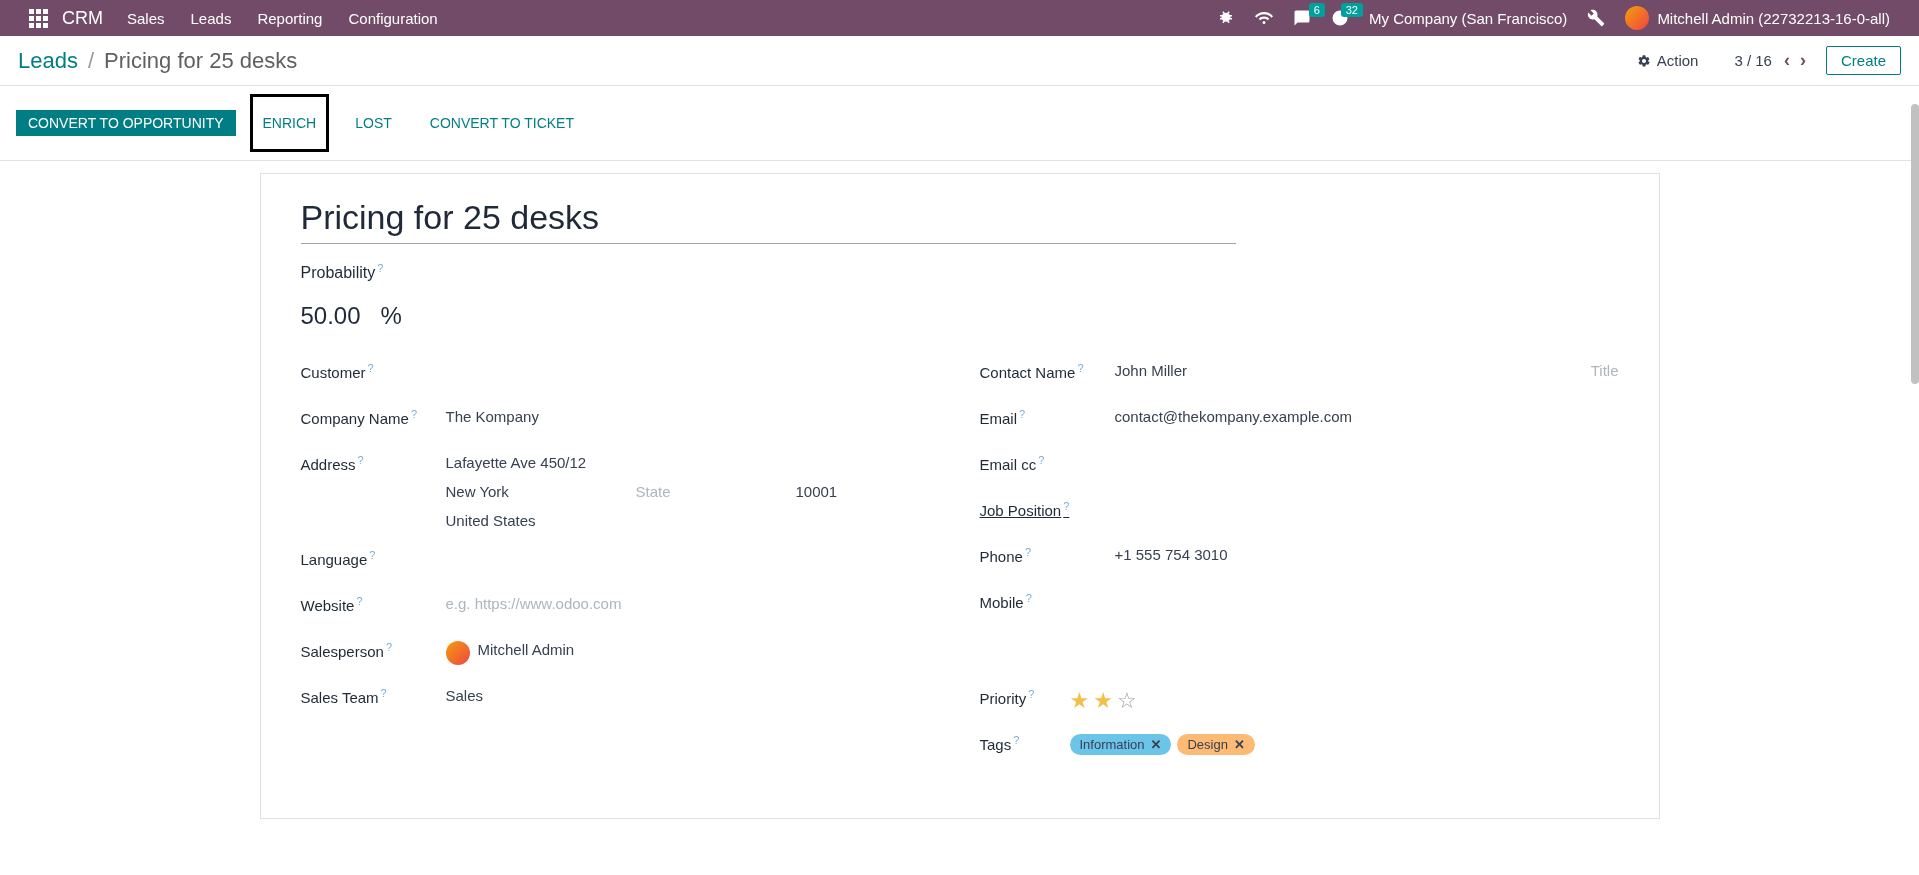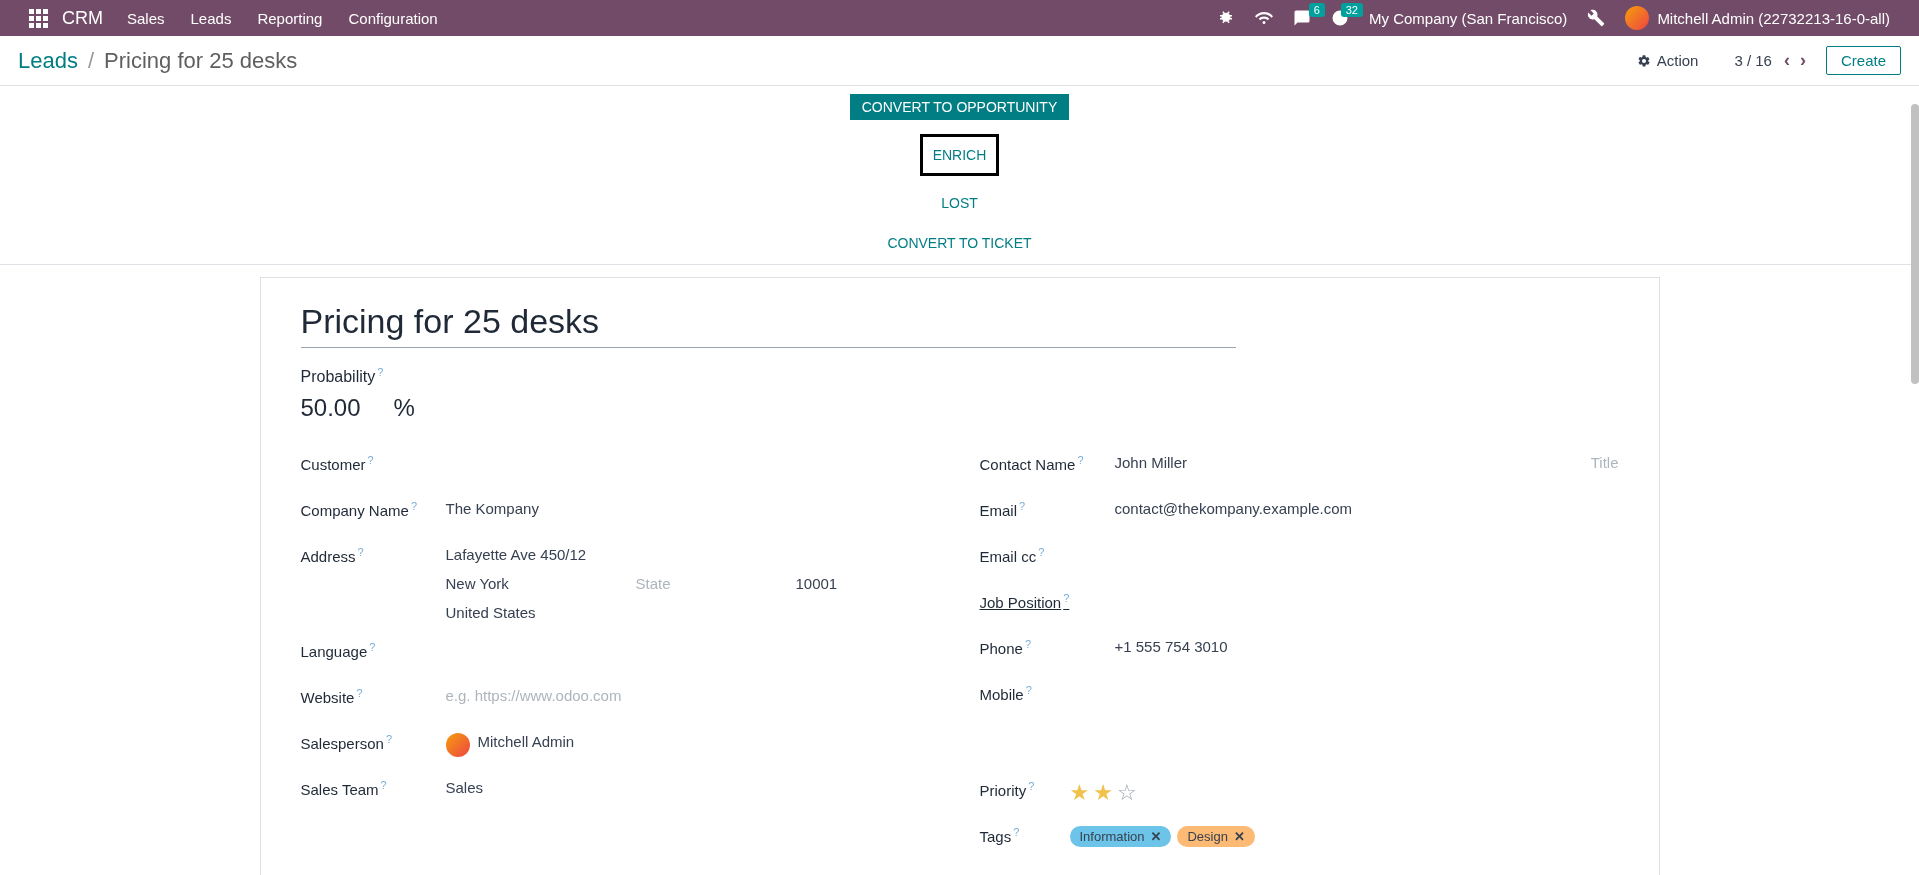--- a/index.html
+++ b/index.html
@@ -27,33 +27,33 @@
   .breadcrumb .sep { color: #999; }
   .breadcrumb .crumb-current { color: #5f5f5f; }
   .controlbar .spacer { flex: 1; }
   .controlbar .action { display: flex; align-items: center; gap: 6px; cursor: pointer; color: #374151; font-size: 15px; margin-right: 36px; }
   .controlbar .pager { font-size: 15px; color: #374151; margin-right: 12px; }
   .controlbar .pager-arrows { display: flex; gap: 10px; margin-right: 20px; }
   .controlbar .pager-arrow { color: #714B67; cursor: pointer; font-size: 18px; font-weight: bold; }
   .controlbar .create-btn { border: 1px solid #017e84; color: #017e84; background: #fff; padding: 5px 14px; font-size: 15px; cursor: pointer; border-radius: 2px; }
   
   
-  .statusbar { padding: 8px 16px; border-bottom: 1px solid #dee2e6; display: flex; gap: 14px; align-items: center; flex-direction: column; }
+  .statusbar { padding: 8px 16px; border-bottom: 1px solid #dee2e6; display: flex; gap: 14px; align-items: center; }
   .status-btn { padding: 5px 12px; font-size: 14px; cursor: pointer; border: none; background: transparent; color: #017e84; text-transform: uppercase; font-weight: 500; }
   .status-btn.primary { background: #017e84; color: #fff; }
-  .status-btn.boxed { border: 3px solid #000; color: #017e84; padding: 10px 10px; }
+  .status-btn.boxed { border: 3px solid #000; color: #017e84; padding: 18px 10px; }
   
   
   .form-sheet { max-width: 1400px; margin: 12px auto 0; border: 1px solid #dee2e6; background: #fff; padding: 24px 40px 40px; }
   .title-row { border-bottom: 1px solid #9ca3af; padding-bottom: 6px; margin-bottom: 18px; max-width: 935px; }
   .lead-title { font-size: 34px; font-weight: 500; color: #1f2937; }
   
   .prob-label { font-size: 16px; color: #1f2937; font-weight: 500; }
   .help-q { color: #7aaed6; font-size: 11px; vertical-align: super; margin-left: 2px; cursor: pointer; }
-  .prob-row { display: flex; align-items: flex-end; gap: 33px; font-size: 24px; margin-top: 8px; color: #1f2937; }
+  .prob-row { display: flex; align-items: flex-end; gap: 20px; font-size: 24px; margin-top: 20px; color: #1f2937; }
   
   .form-cols { display: flex; gap: 40px; margin-top: 30px; }
   .col { flex: 1; }
   .field-row { display: flex; align-items: flex-start; margin-bottom: 18px; min-height: 28px; }
   .field-label { width: 145px; font-size: 15px; color: #1f2937; font-weight: 500; flex-shrink: 0; padding-top: 2px; }
   .field-value { flex: 1; font-size: 15px; color: #374151; padding-top: 2px; }
   .field-value.placeholder { color: #adb5bd; }
   .addr-lines { display: flex; flex-direction: column; gap: 12px; }
   .addr-cityrow { display: flex; gap: 40px; align-items: center; }
   .addr-cityrow .city { min-width: 150px; }

